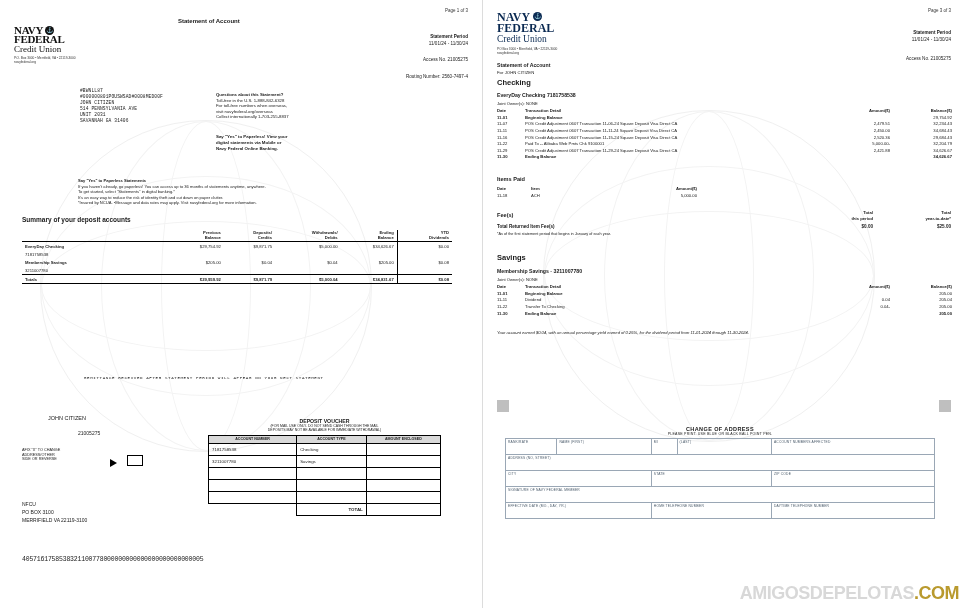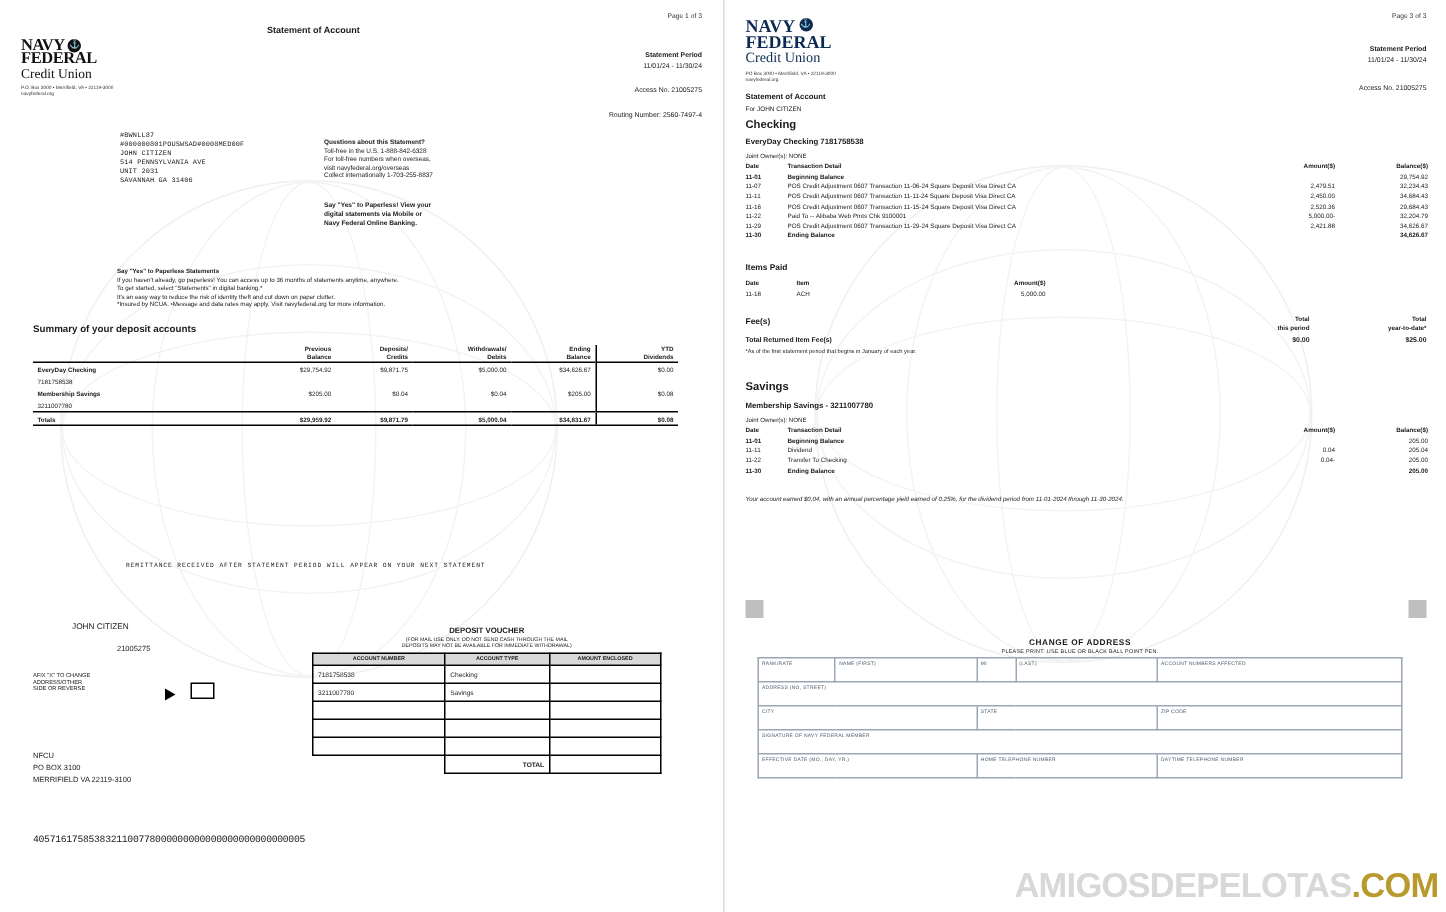--- a/index.html
+++ b/index.html
@@ -107,21 +107,21 @@
   .coa{position:absolute;}
   .coa .ttl{text-align:center;font-weight:bold;font-size:5.5px;letter-spacing:.4px;}
   .coa .sub{text-align:center;font-size:3.6px;letter-spacing:.2px;}
   table.coatab{border-collapse:collapse;width:430px;}
   table.coatab td{border:1px solid #9aa7b5;height:13px;vertical-align:top;padding:1px 2px;font-size:3.3px;color:#4a5a6a;letter-spacing:.2px;}
 
   
   .brand{
     position:absolute;right:6px;bottom:4px;
     font-family:"Liberation Sans", sans-serif;
-    font-weight:bold;font-size:23px;letter-spacing:-.5px;
+    font-weight:bold;font-size:18px;letter-spacing:-.5px;
     color:#d8d8d8;
   }
   .brand .gold{color:#b99a2e;}
 </style>
 </head>
 <body>
 
 <div class="page" id="page-left">
 
   <div class="watermark" style="left:40px;top:120px;width:330px;height:330px;">

